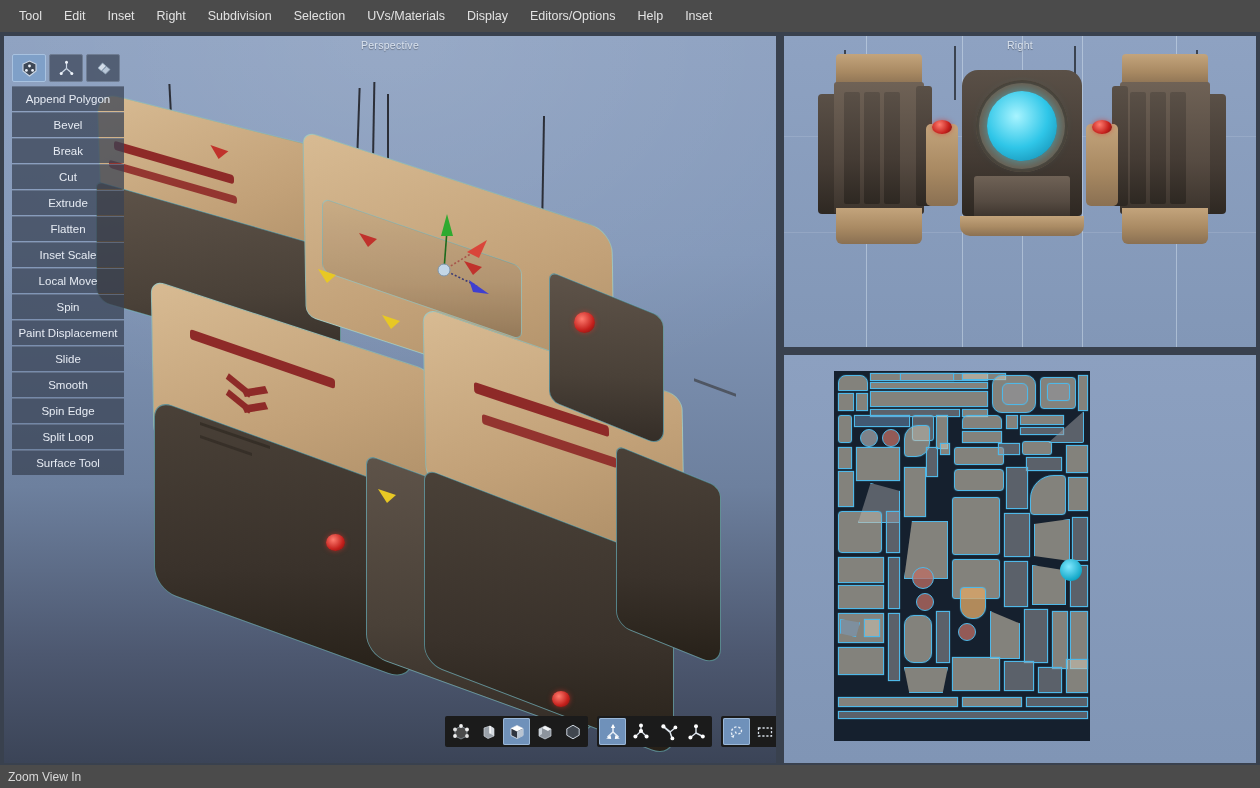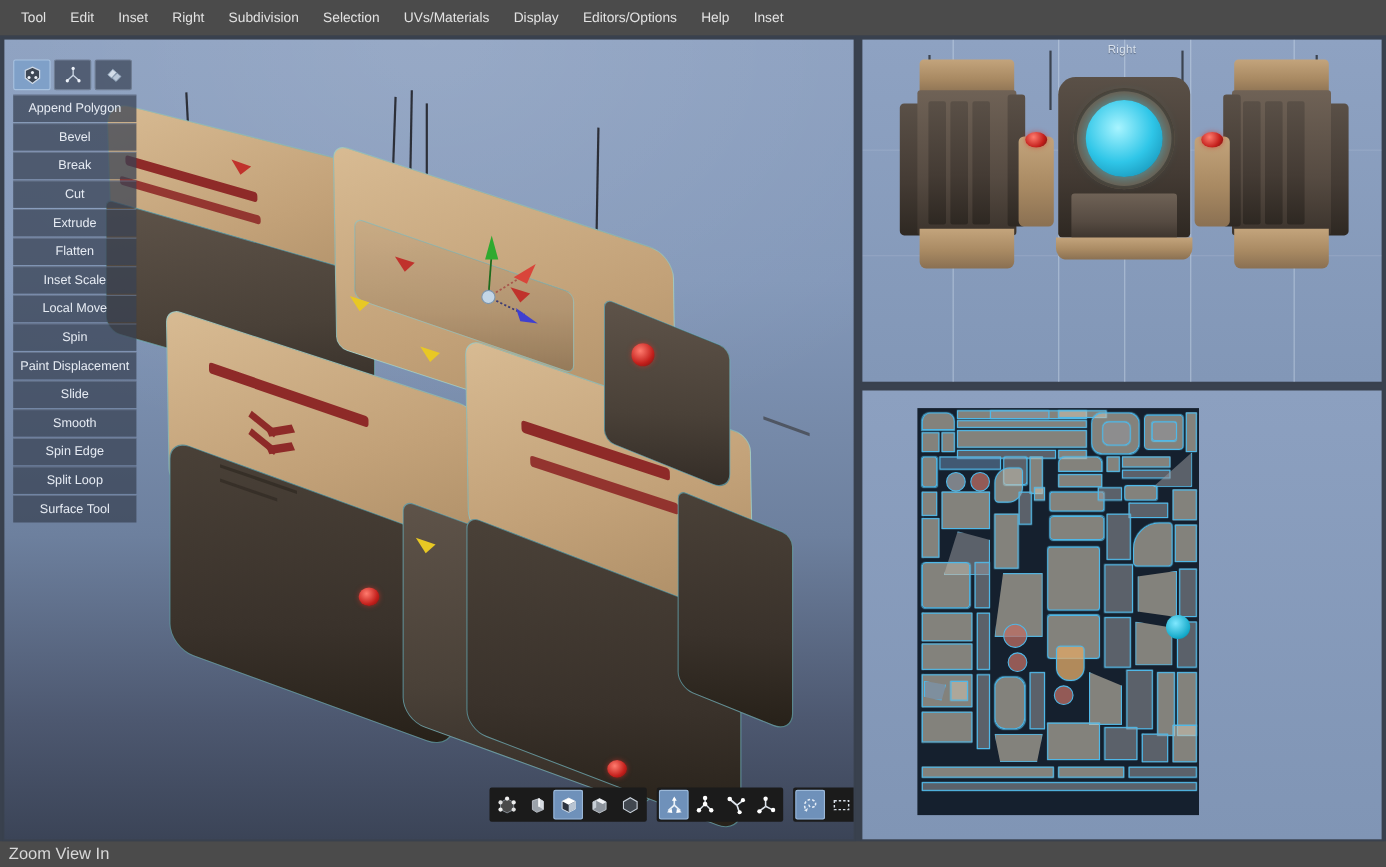--- a/index.html
+++ b/index.html
@@ -87,21 +87,21 @@
   }
   .bb-btn.active { background:#6f91ba; box-shadow:inset 0 0 0 1px #9bb8d8; }
   .bb-btn svg { display:block; }
 
   
   .statusbar {
     position:absolute; left:0; bottom:0; width:1260px; height:23px;
     background:#4b4b4b; display:flex; align-items:center; padding-left:8px;
     z-index:60;
   }
-  .status-text { color:#d8d8d8; font-size:15px; }
+  .status-text { color:#d8d8d8; font-size:12px; }
 
   
   #uv-inner { background:linear-gradient(180deg,#8ca0c0,#8095b5); }
   .uv-canvas {
     position:absolute; left:50px; top:16px; width:256px; height:370px;
     background:#15202e;
   }
   .uv-shell {
     position:absolute;
     border:1px solid #4fb8e8;
@@ -248,20 +248,21 @@
         <svg class="ship" style="left:415px;top:172px;" width="100" height="95" viewBox="0 0 100 95">
           <line x1="25" y1="62" x2="28" y2="22" stroke="#1c6b1c" stroke-width="1.6"></line>
           <polygon points="28,6 22,28 34,28" fill="#2faa2f"></polygon>
           <line x1="25" y1="62" x2="58" y2="42" stroke="#a8564c" stroke-width="1.6" stroke-dasharray="2 2"></line>
           <polygon points="68,32 48,44 60,50" fill="#d9453a"></polygon>
           <line x1="25" y1="62" x2="58" y2="78" stroke="#3a3a74" stroke-width="1.6" stroke-dasharray="2 2"></line>
           <polygon points="70,86 50,72 54,84" fill="#3f3fd0"></polygon>
           <circle cx="25" cy="62" r="6" fill="#c3d6e6" stroke="#7f96ab" stroke-width="1"></circle>
         </svg>
 
+        <div class="vp-label">Perspective</div>
 
         <div class="toolpanel">
           <div class="mode-row">
             <div class="mode-btn active">
               <svg width="17" height="17" viewBox="0 0 17 17">
                 <path d="M8.5 1 L15 4 L15 11 L8.5 16 L2 11 L2 4 Z" fill="#3e4856" stroke="#cdd8e6" stroke-width="1.1"></path>
                 <circle cx="8.5" cy="6" r="1.4" fill="#eef3fa"></circle>
                 <circle cx="5.4" cy="10.4" r="1.4" fill="#eef3fa"></circle>
                 <circle cx="11.6" cy="10.4" r="1.4" fill="#eef3fa"></circle>
               </svg>

